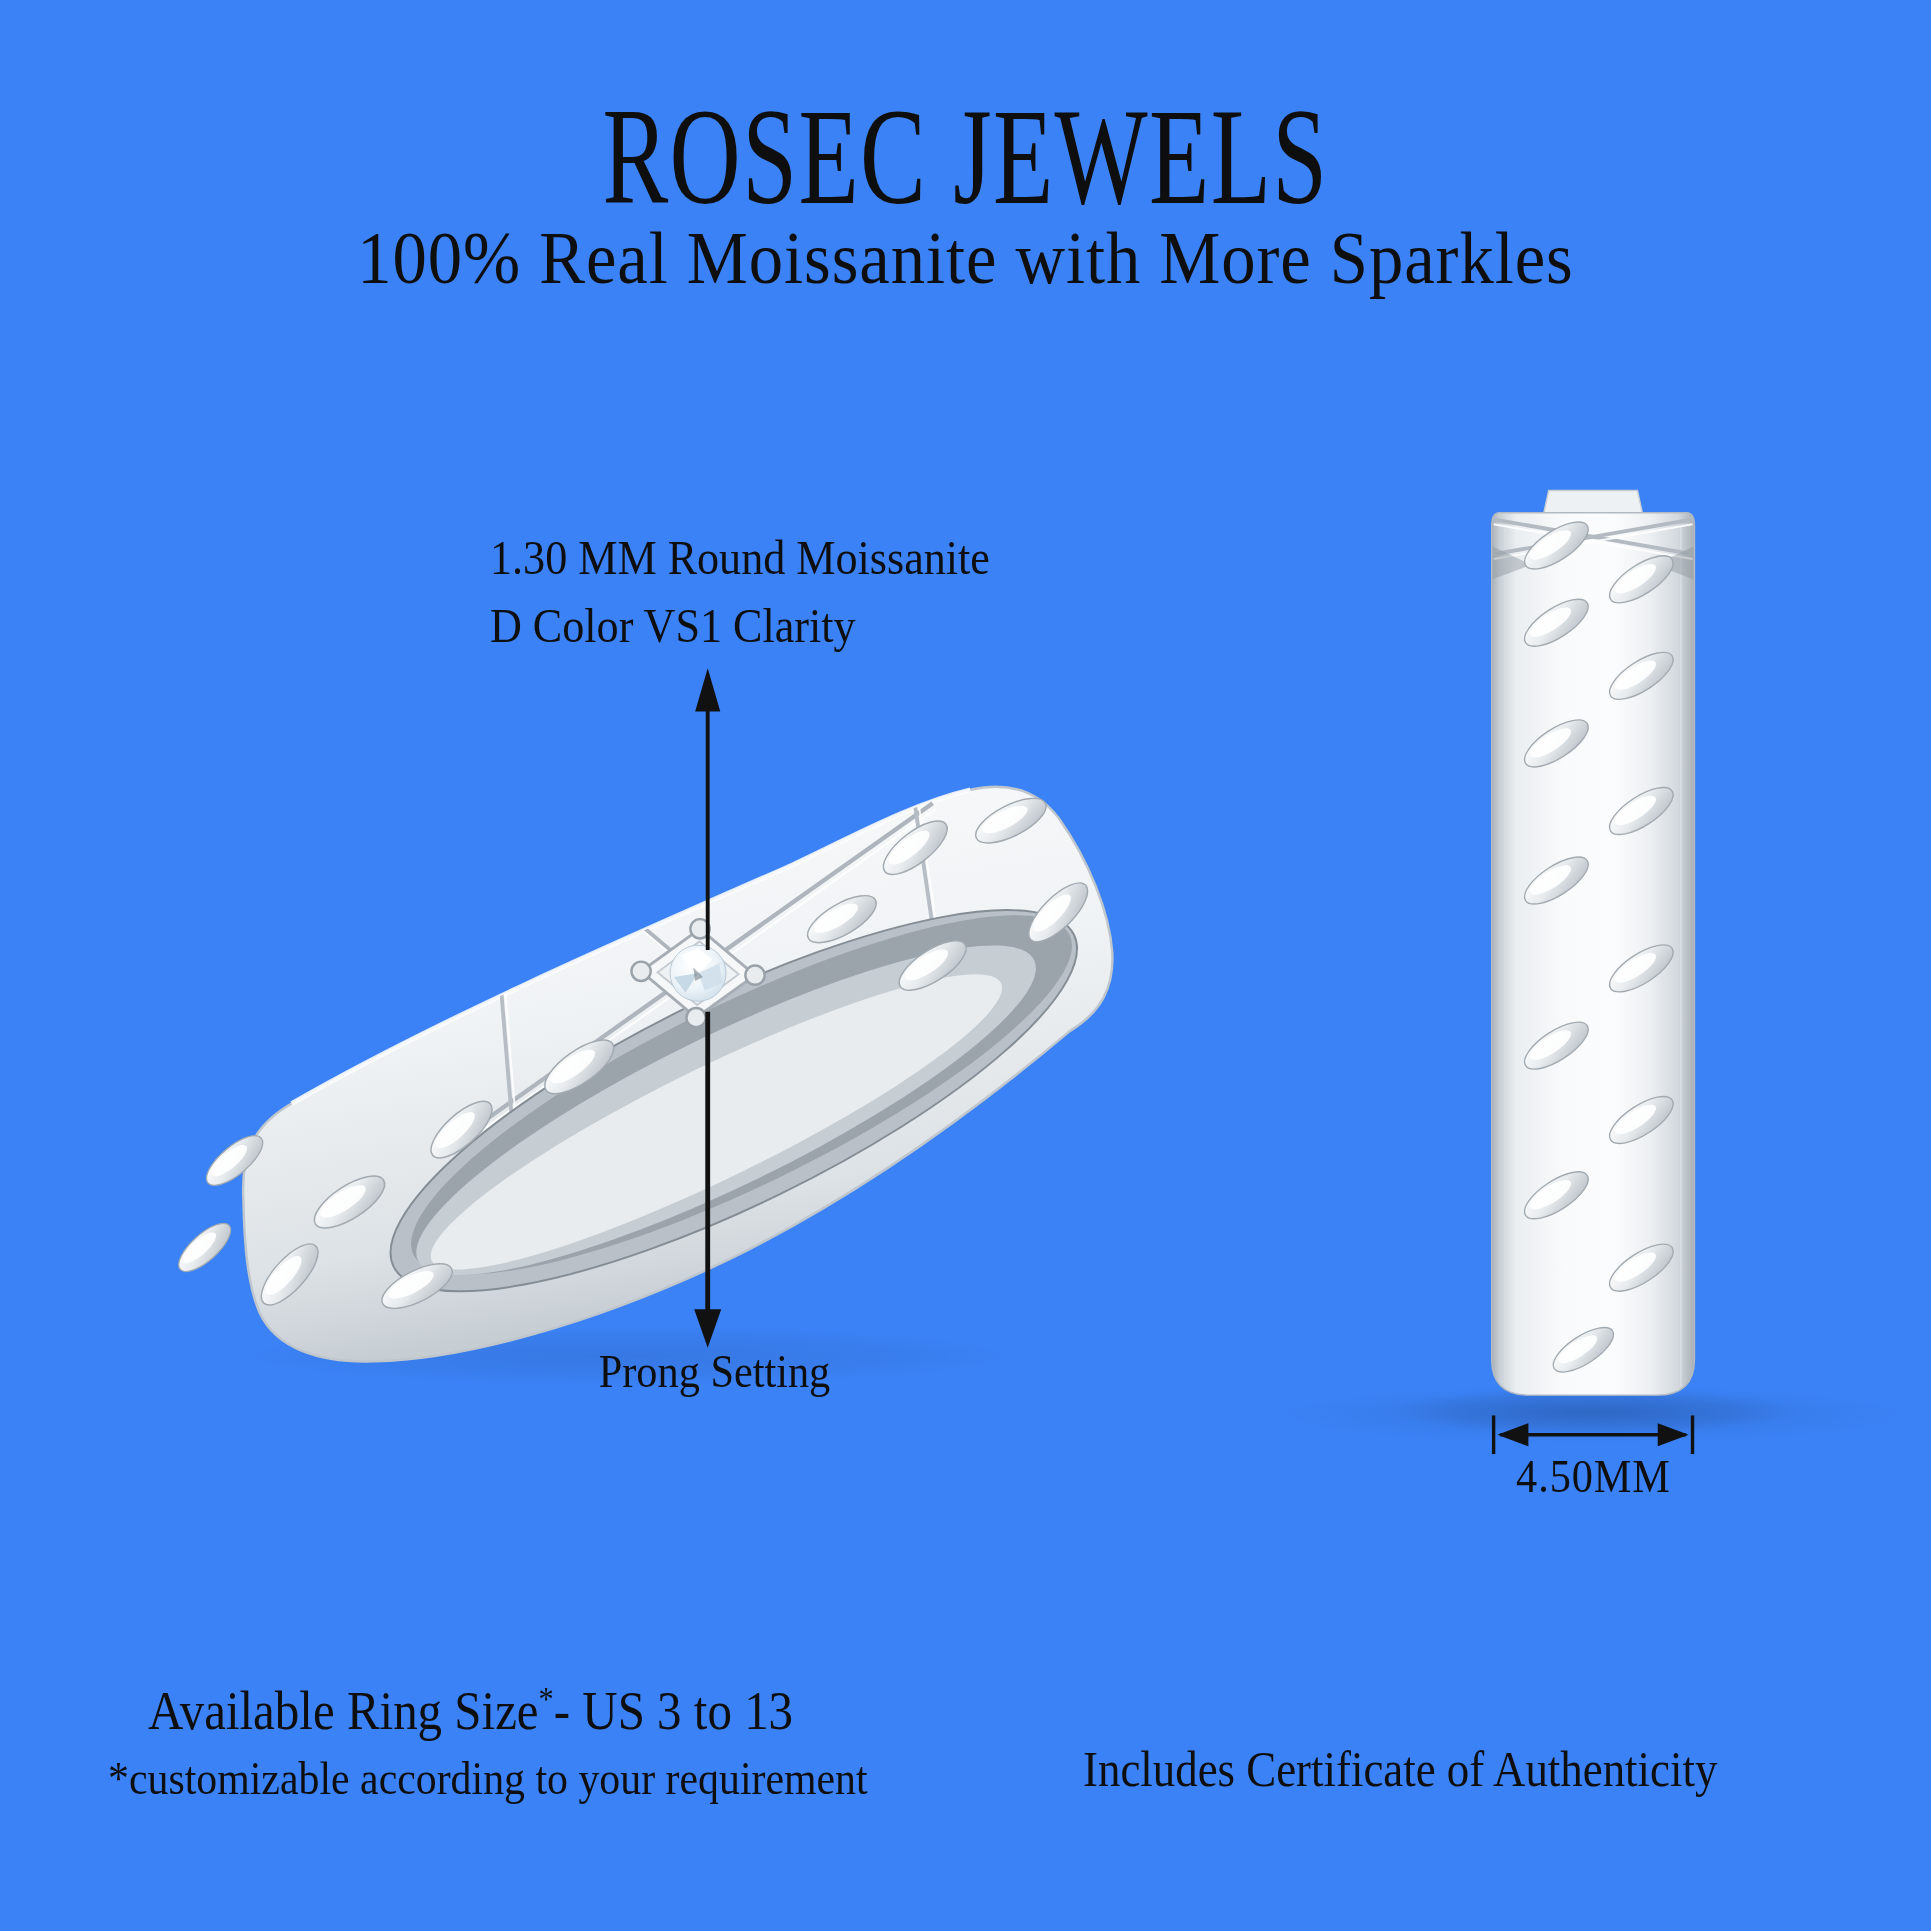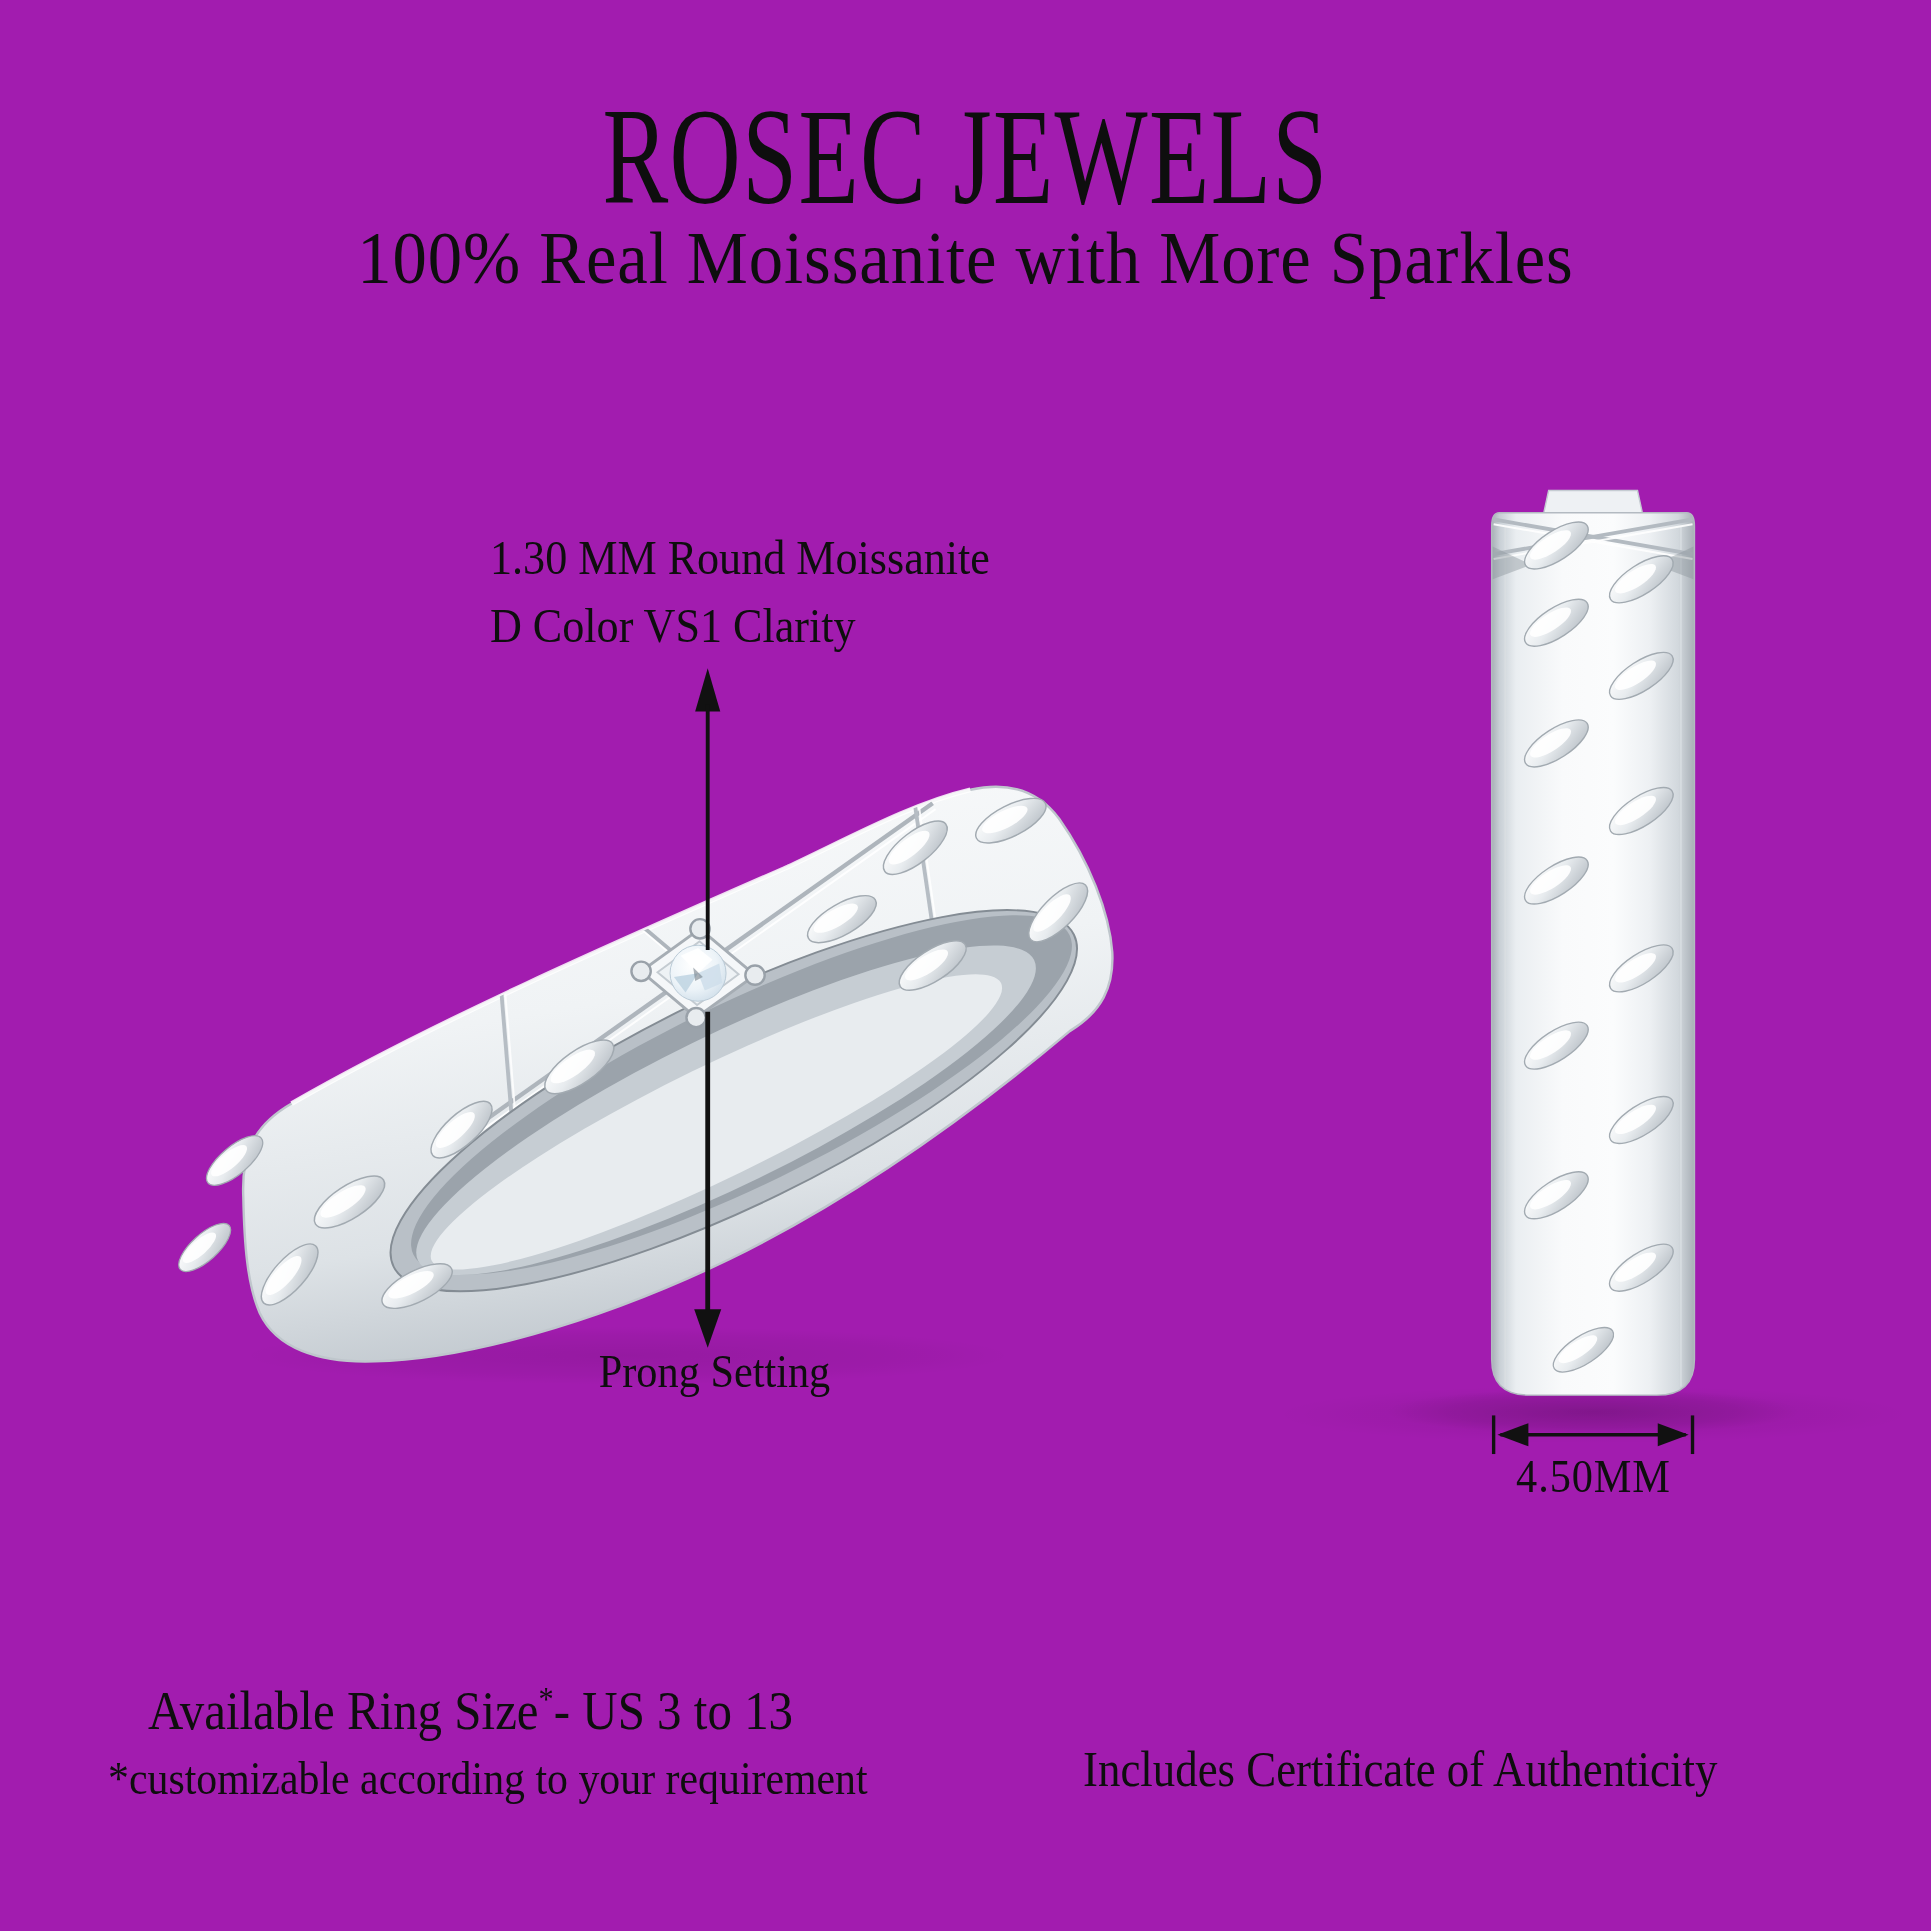--- a/index.html
+++ b/index.html
@@ -1,17 +1,17 @@
 <!DOCTYPE html>
 <html><head>
 <meta charset="utf-8">
 <style>
   html,body{margin:0;padding:0;background:#ffffff;}
   body{width:1931px;height:1931px;font-family:"Liberation Serif",serif;color:#0e0e0e;}
-  #canvas{position:relative;width:1931px;height:1931px;background:#a21caf;overflow:hidden;}
+  #canvas{position:relative;width:1931px;height:1931px;background:#3b82f6;overflow:hidden;}
   .abs{position:absolute;}
   #ring-art{position:absolute;left:0;top:0;width:1931px;height:1931px;}
 
   .brand{left:0;top:89px;width:1931px;text-align:center;font-size:137px;line-height:1;
          letter-spacing:1.9px;transform:scaleX(.72);transform-origin:50% 50%;white-space:nowrap;}
   .tagline{left:0;top:222px;width:1931px;text-align:center;font-size:73px;line-height:1;
          letter-spacing:1px;transform:scaleX(.94);transform-origin:50% 50%;white-space:nowrap;}
   .stone-callout{left:490px;top:524px;font-size:49px;line-height:1.38;
          transform:scaleX(.9);transform-origin:0 0;white-space:nowrap;}
   .prong-label{left:425px;top:1348px;width:579px;text-align:center;font-size:47px;line-height:1;

